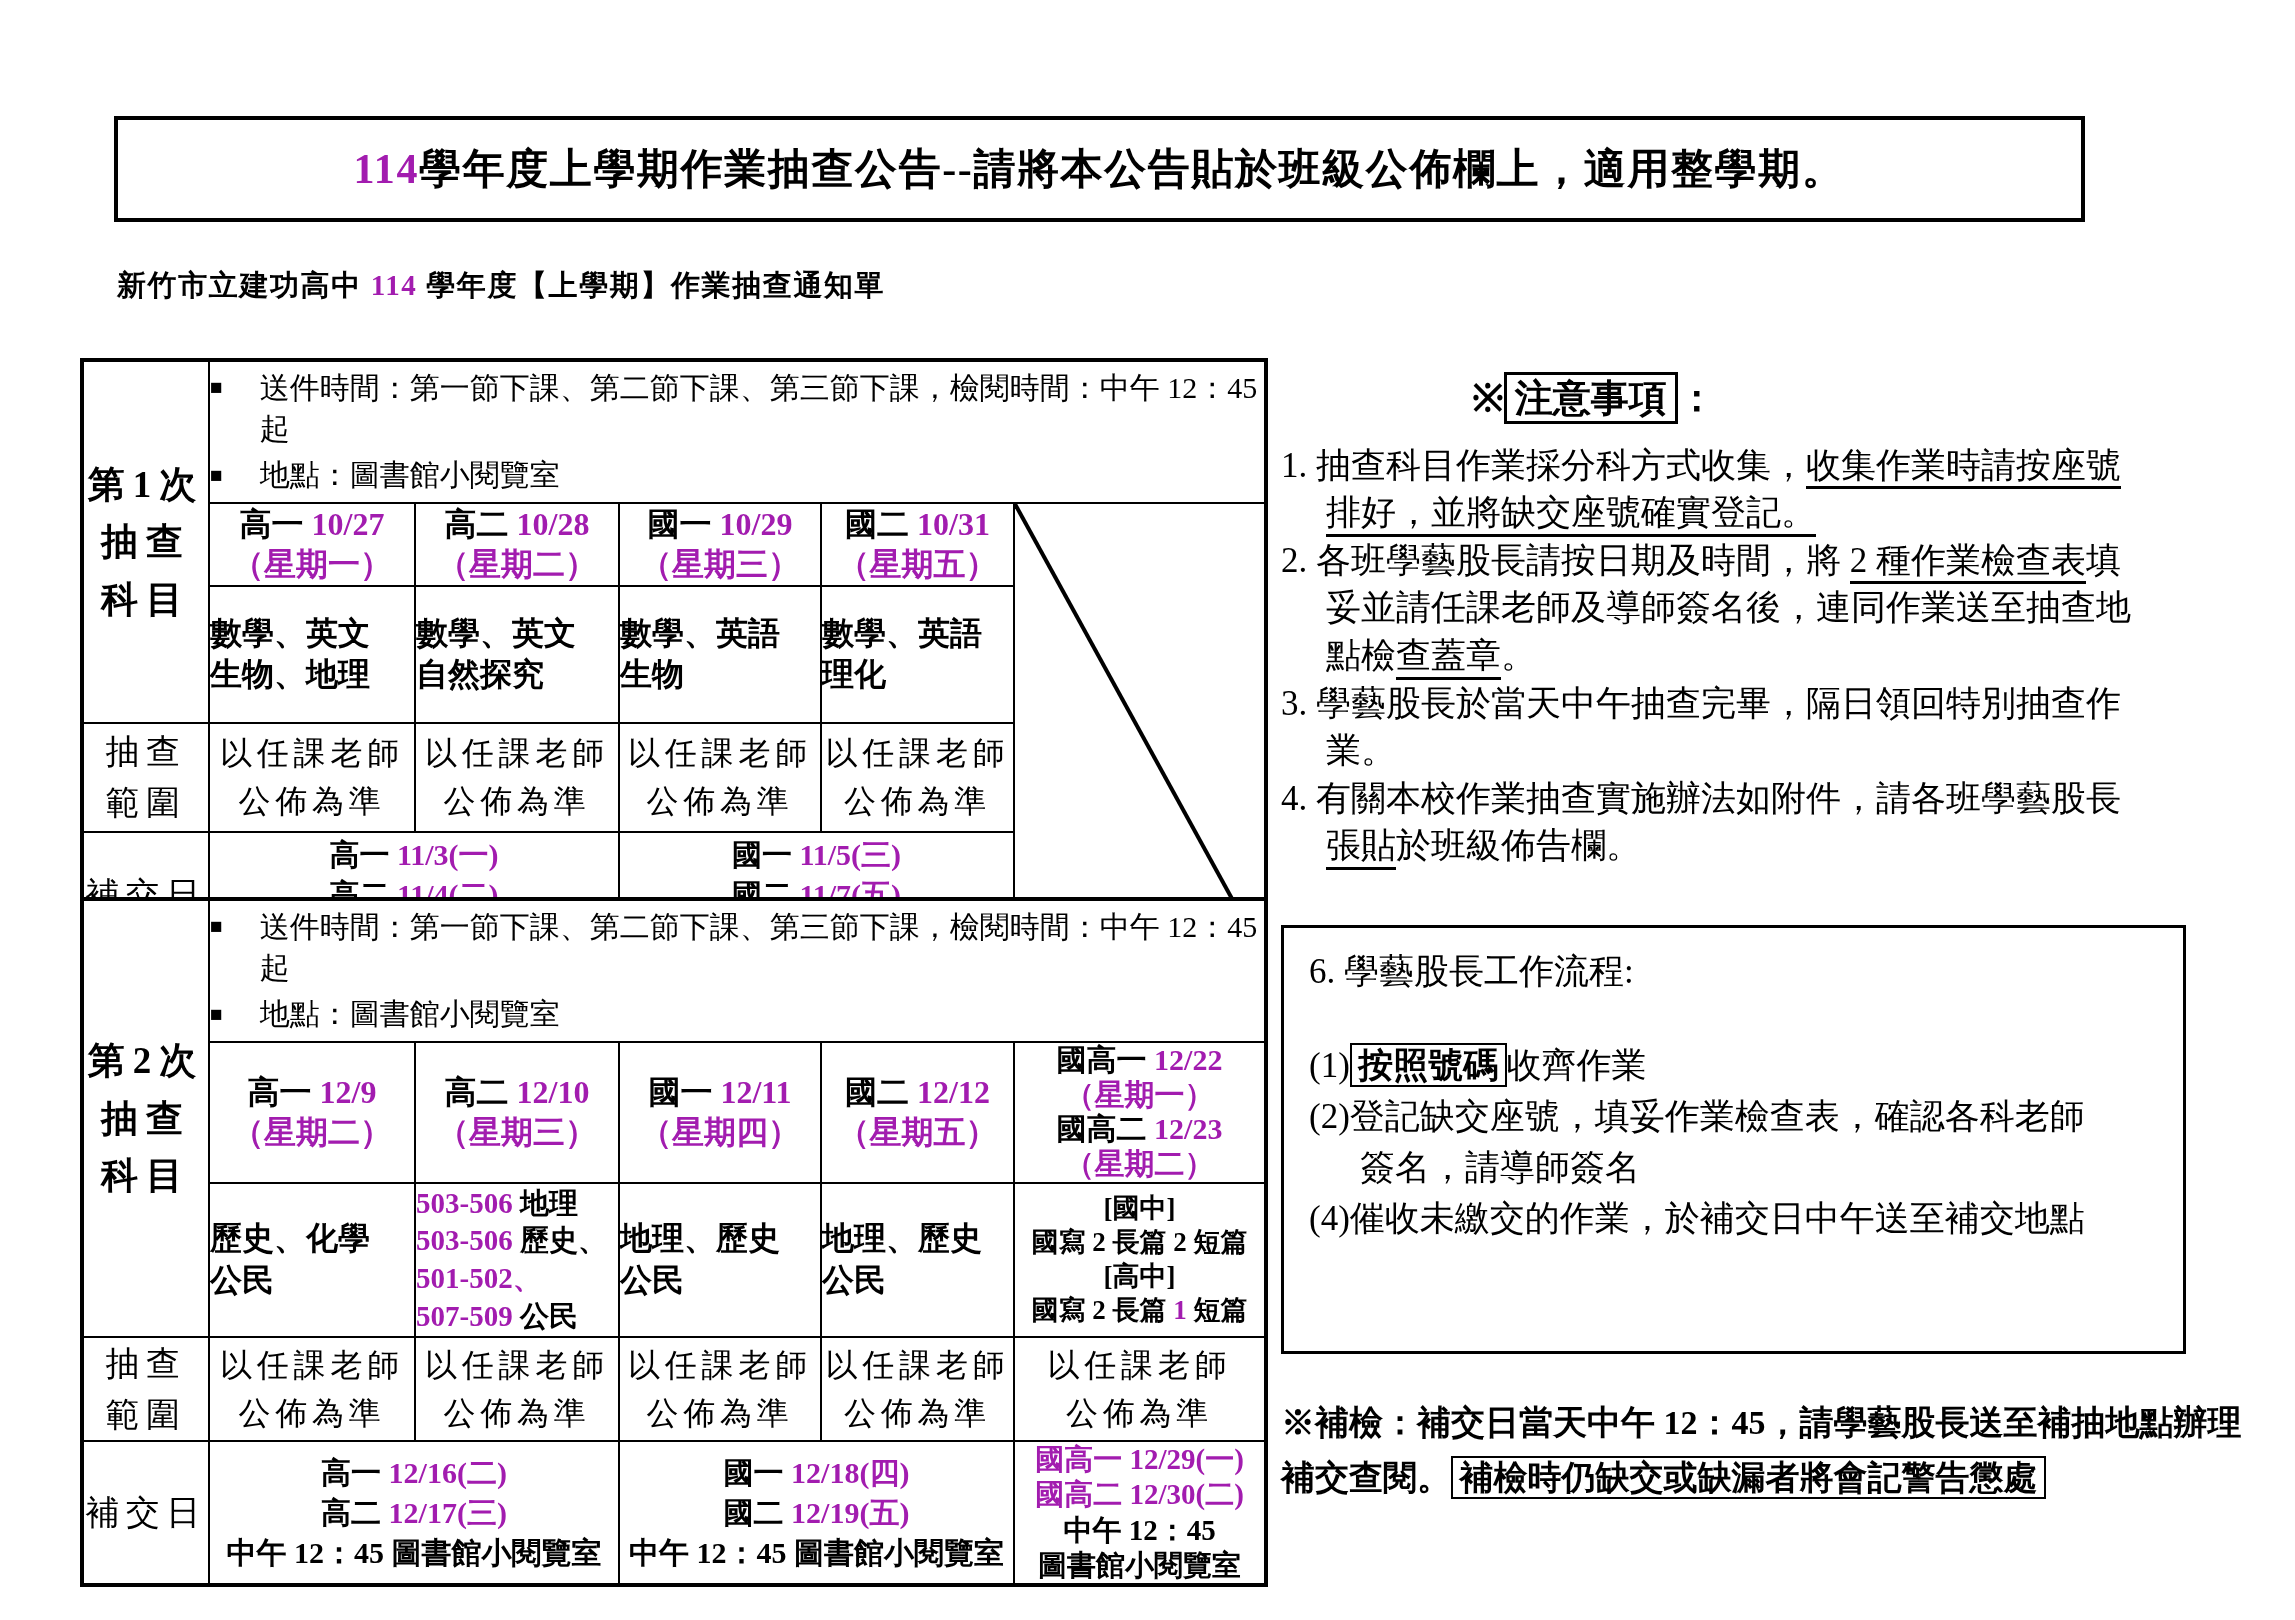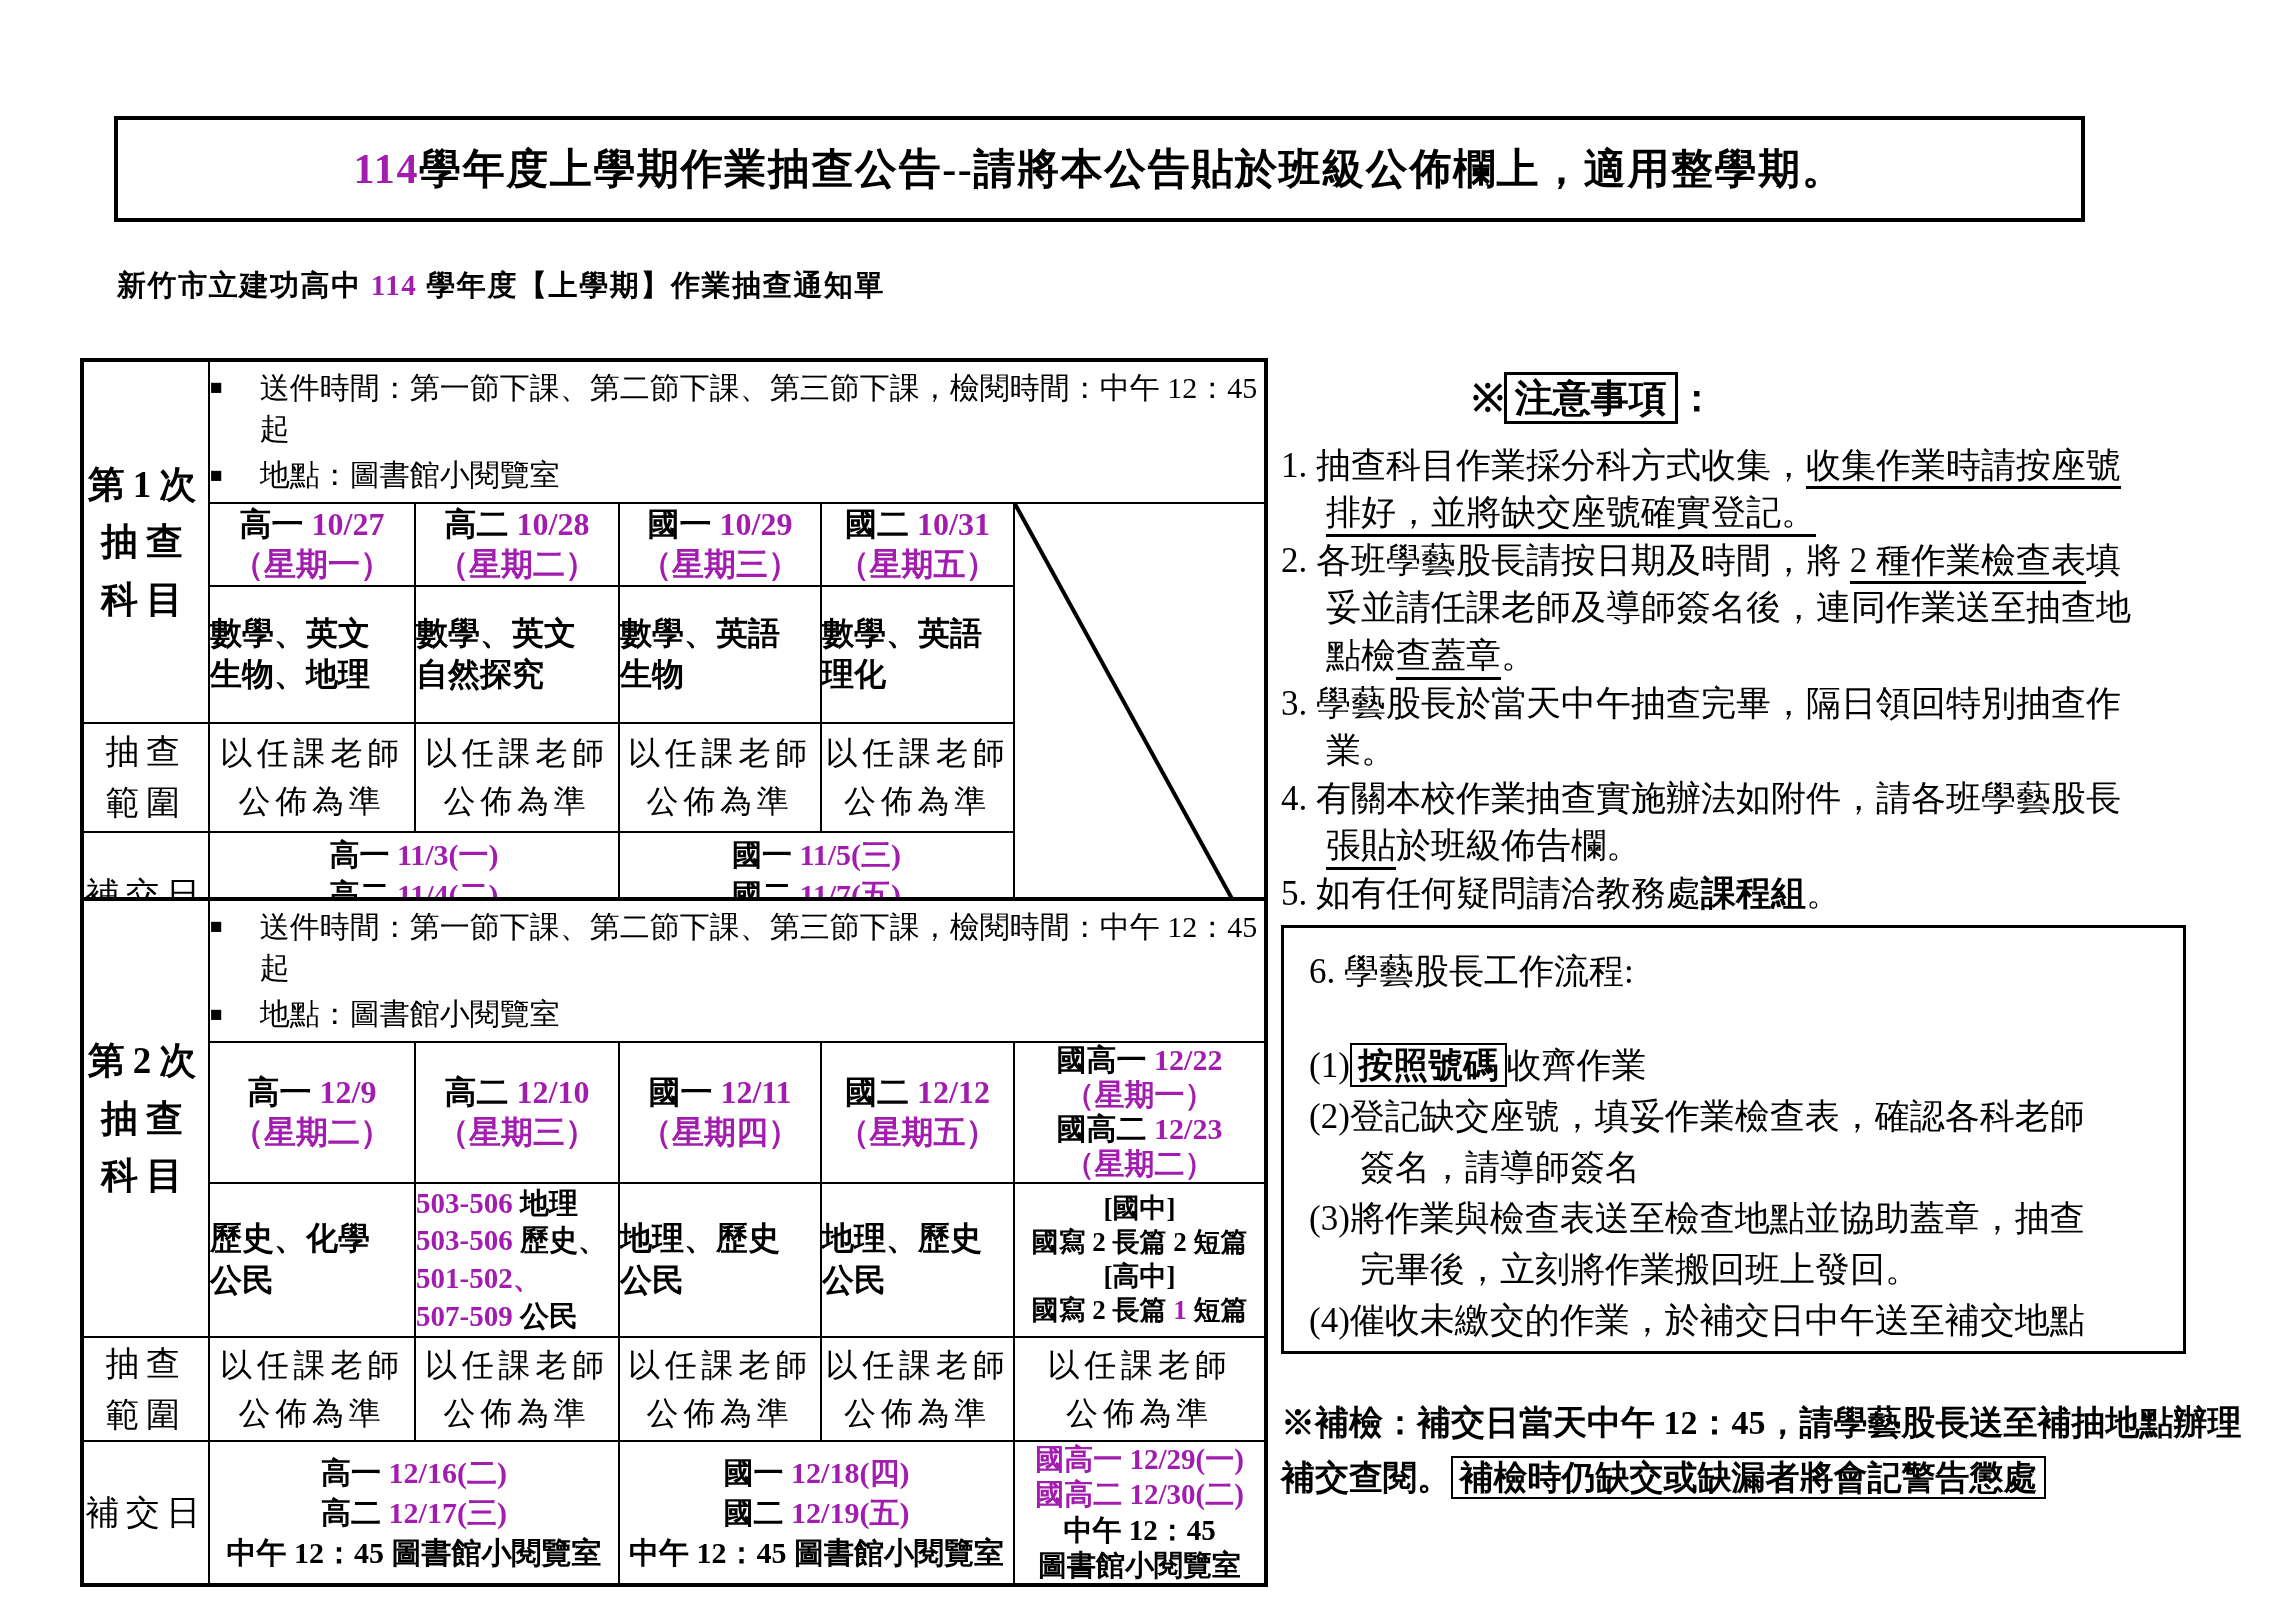--- a/index.html
+++ b/index.html
@@ -303,31 +303,28 @@
     </div>
     <div class="note-item"><span>1. 抽查科目作業採分科方式收集，</span><span class="ul">收集作業時請按座號
 排好，並將缺交座號確實登記。</span></div>
     <div class="note-item"><span>2. 各班學藝股長請按日期及時間，將 </span><span class="ul">2 種作業檢查表</span><span>填
 妥並請任課老師及導師簽名後，連同作業送至抽查地
 點檢</span><span class="ul">查蓋章</span><span>。</span></div>
     <div class="note-item"><span>3. 學藝股長於當天中午抽查完畢，隔日領回特別抽查作
 業。</span></div>
     <div class="note-item"><span>4. 有關本校作業抽查實施辦法如附件，請各班學藝股長
 </span><span class="ul">張貼</span><span>於班級佈告欄。</span></div>
-    <div class="note-item"><span>5. 如有任何疑問請洽教務處</span><span class="bd">課程組</span><span>。</span></div>
   </div>
 
   <div id="workflow-box">
     <div id="workflow-title">6. 學藝股長工作流程:</div>
     <div id="workflow-gap"></div>
     <div class="step"><span>(1)</span><span class="ibox">按照號碼</span><span>收齊作業</span></div>
     <div class="step"><span>(2)登記缺交座號，填妥作業檢查表，確認各科老師
 簽名，請導師簽名</span></div>
-    <div class="step"><span>(3)將作業與檢查表送至檢查地點並協助蓋章，抽查
-完畢後，立刻將作業搬回班上發回。</span></div>
     <div class="step"><span>(4)催收未繳交的作業，於補交日中午送至補交地點</span></div>
   </div>
 
   <div id="recheck"><span>※補檢：補交日當天中午 12：45，請學藝股長送至補抽地點辦理
 補交查閱。</span><span class="ibox">補檢時仍缺交或缺漏者將會記警告懲處</span></div>
 
 </div>
 
 
 </body></html>

